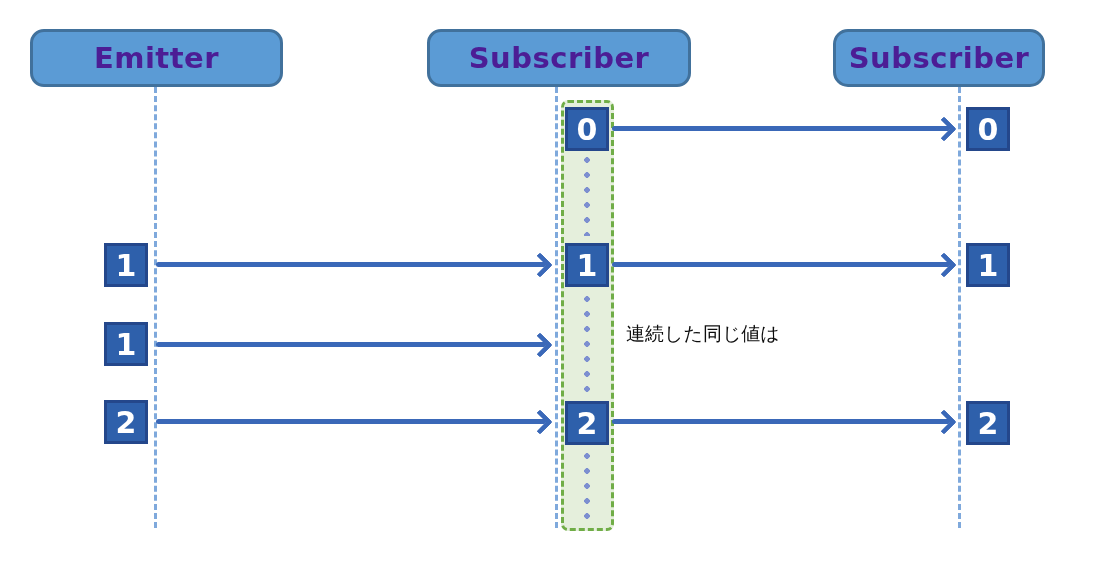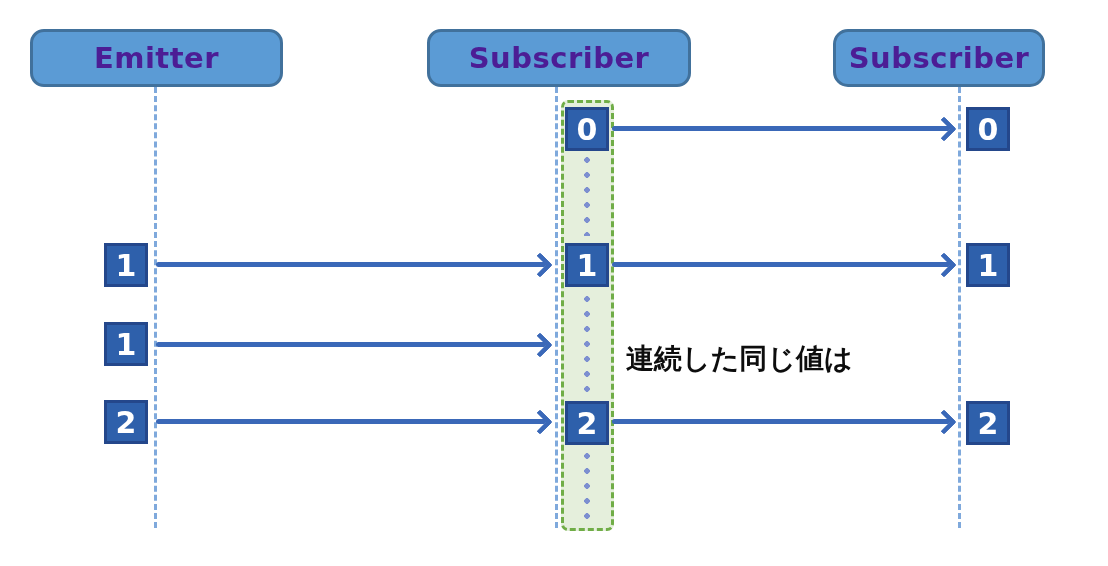--- a/index.html
+++ b/index.html
@@ -101,24 +101,24 @@
   .a-sf-sub-0{left:612px;top:126px;width:338px;}
   .a-em-sf-1 {left:156px;top:262px;width:390px;}
   .a-sf-sub-1{left:612px;top:262px;width:338px;}
   .a-em-sf-1b{left:156px;top:342px;width:390px;}
   .a-em-sf-2 {left:156px;top:419px;width:390px;}
   .a-sf-sub-2{left:612px;top:419px;width:338px;}
 
   
   .note{
     position:absolute;
-    left:626px;top:341px;
+    left:626px;top:316px;
     color:#0D0D0D;
-    font-size:28px;
-    font-weight:bold;
+    font-size:19px;
+    font-weight:normal;
     line-height:35px;
     white-space:nowrap;
   }
 </style>
 </head>
 <body>
 
 <div class="canvas">
 
   <div class="hdr hdr-emitter">Emitter</div>

